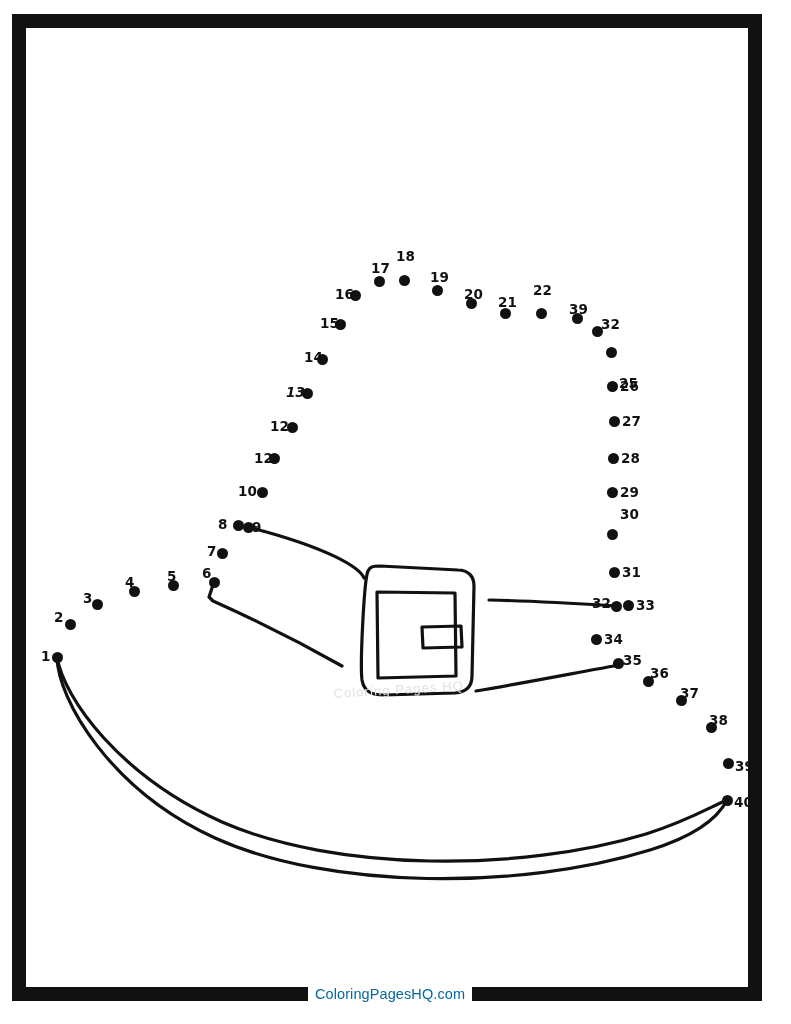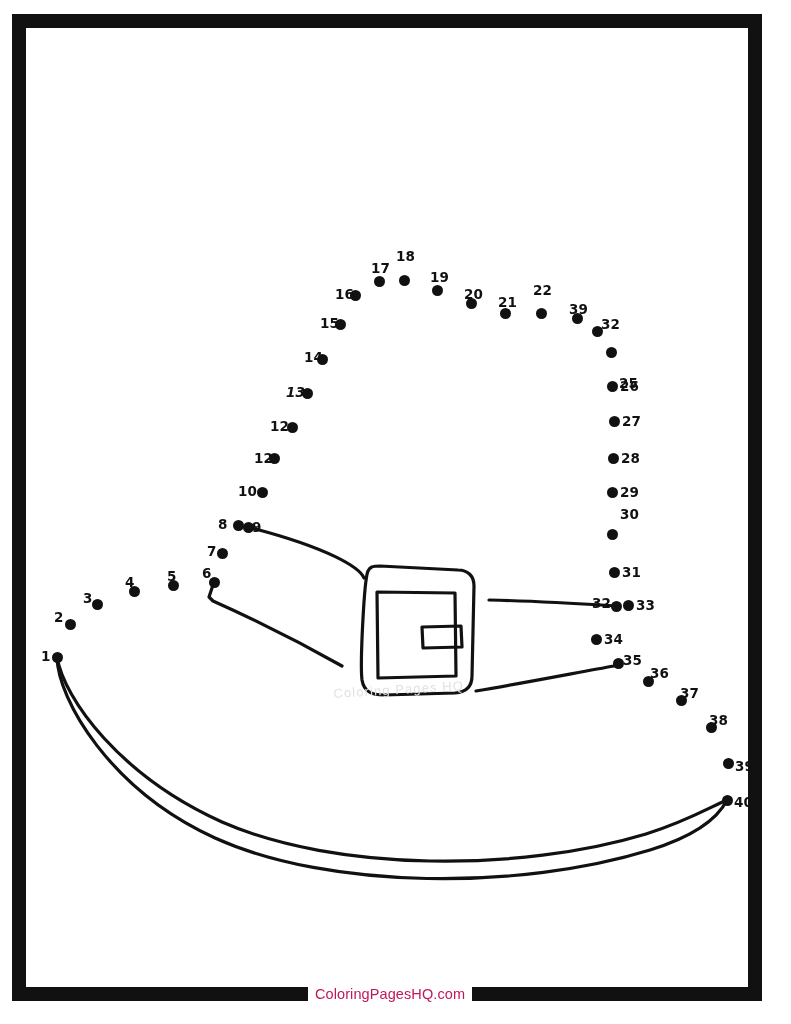--- a/index.html
+++ b/index.html
@@ -34,21 +34,21 @@
 
   #footer-label {
     position: absolute;
     left: 308px;
     top: 984px;
     width: 164px;
     height: 20px;
     line-height: 20px;
     text-align: center;
     font-size: 14.5px;
-    color: #be185d;
+    color: #0369a1;
     background: #ffffff;
     letter-spacing: 0.1px;
     white-space: nowrap;
   }
 
   
   #artwork {
     position: absolute;
     left: 0; top: 0;
     width: 791px;

